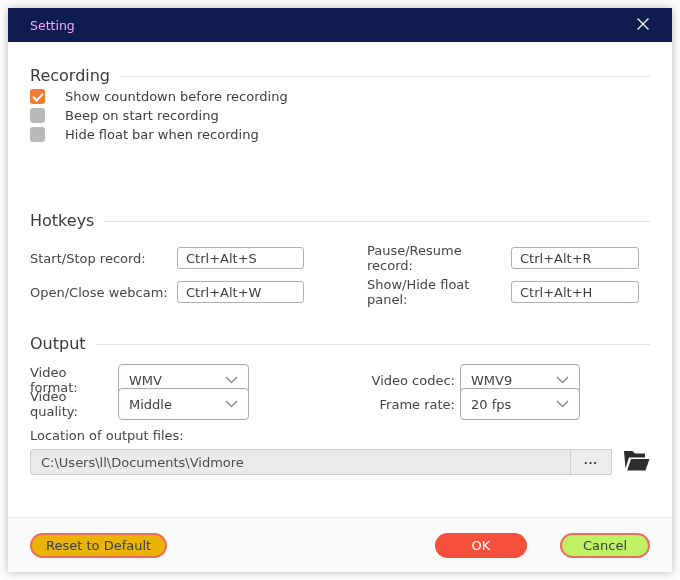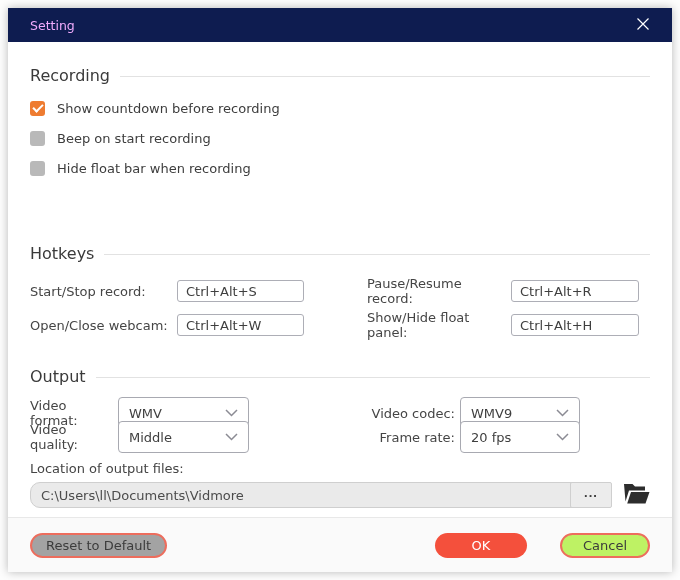--- a/index.html
+++ b/index.html
@@ -22,21 +22,21 @@
   
   .body { padding:0 22px; }
   .section-heading { display:flex; align-items:center; }
   .section-heading .h-text { font-size:16px; color:#3a3a3a; line-height:20px; white-space:nowrap; }
   .section-heading .h-line { flex:1; height:1px; background:#e2e2e2; margin-left:10px; }
   .sh-recording { margin-top:24px; }
   .sh-hotkeys   { margin-top:68px; }
   .sh-output    { margin-top:31px; }
 
   
-  .cb-row { display:flex; align-items:center; margin-top:14px; cursor:pointer; height:16px; }
+  .cb-row { display:flex; margin-top:3px; cursor:pointer; height:16px;gap:8px; }
   .cb-row:first-of-type { margin-top:10px; }
   .cb-box {
     width:15px; height:15px; border-radius:3px; background:#b9b9b9;
     margin-right:12px; flex:0 0 auto; position:relative;
   }
   .cb-box.checked { background:#ee7c31; }
   .cb-box.checked::after {
     content:""; position:absolute; left:3px; top:3.5px; width:8px; height:4px;
     border-left:2px solid #fff; border-bottom:2px solid #fff; transform:rotate(-45deg);
   }
@@ -67,21 +67,21 @@
     padding:0 10px; cursor:pointer;
   }
   .out-cell.right .dropdown { width:120px; }
   .dd-value { font-size:13px; color:#3f3f3f; }
   .dd-chevron { display:flex; align-items:center; }
 
   
   .loc-label { font-size:13px; color:#454545; margin-top:12px; }
   .loc-row { display:flex; align-items:center; margin-top:6px; }
   .loc-field {
-    width:592px; height:26px; background:#eaeaea; border:1px solid #cfcfcf; border-radius:10px;
+    width:592px; height:26px; background:#eaeaea; border:1px solid #cfcfcf; border-radius:3px;
     display:flex; align-items:center;
   }
   .loc-text { flex:1; font-size:13px; color:#4c4c4c; padding:0 10px; white-space:nowrap; overflow:hidden; }
   .browse-btn {
     width:42px; height:26px; margin:-1px -1px -1px 0; border:1px solid #cfcfcf; border-radius:2px;
     background:#ececec; font-size:13px; color:#3c3c3c; letter-spacing:1px;
     display:flex; align-items:center; justify-content:center; cursor:pointer;
     font-weight:bold; line-height:1; padding-bottom:6px;
   }
   .folder-btn { background:none; border:none; margin-left:11px; cursor:pointer; display:flex; align-items:center; }
@@ -90,21 +90,21 @@
   .footer {
     position:absolute; left:0; right:0; bottom:0; height:55px;
     background:#fafafa; border-top:1px solid #e8e8e8;
     display:flex; align-items:center; justify-content:space-between; padding:0 22px;
   }
   .pill {
     height:25px; border-radius:13px; font-size:13px; cursor:pointer;
     display:flex; align-items:center; justify-content:center;
     font-family:"DejaVu Sans","Liberation Sans",sans-serif;
   }
-  .btn-outline { background:#a3a3a3; border:2px solid #ed6d5d; color:#3c3c3c; padding:0 14px; }
+  .btn-outline { background:#eab308; border:2px solid #ed6d5d; color:#3c3c3c; padding:0 14px; }
   .btn-ok { background:#f4503c; border:none; color:#ffffff; width:92px; }
   .btn-cancel { background:#bef264; border:2px solid #ed6d5d; color:#3c3c3c; width:90px; }
   .footer-right { display:flex; align-items:center; gap:33px; }
 </style>
 </head>
 <body>
 
 <div class="stage">
   <div class="dialog">
 

